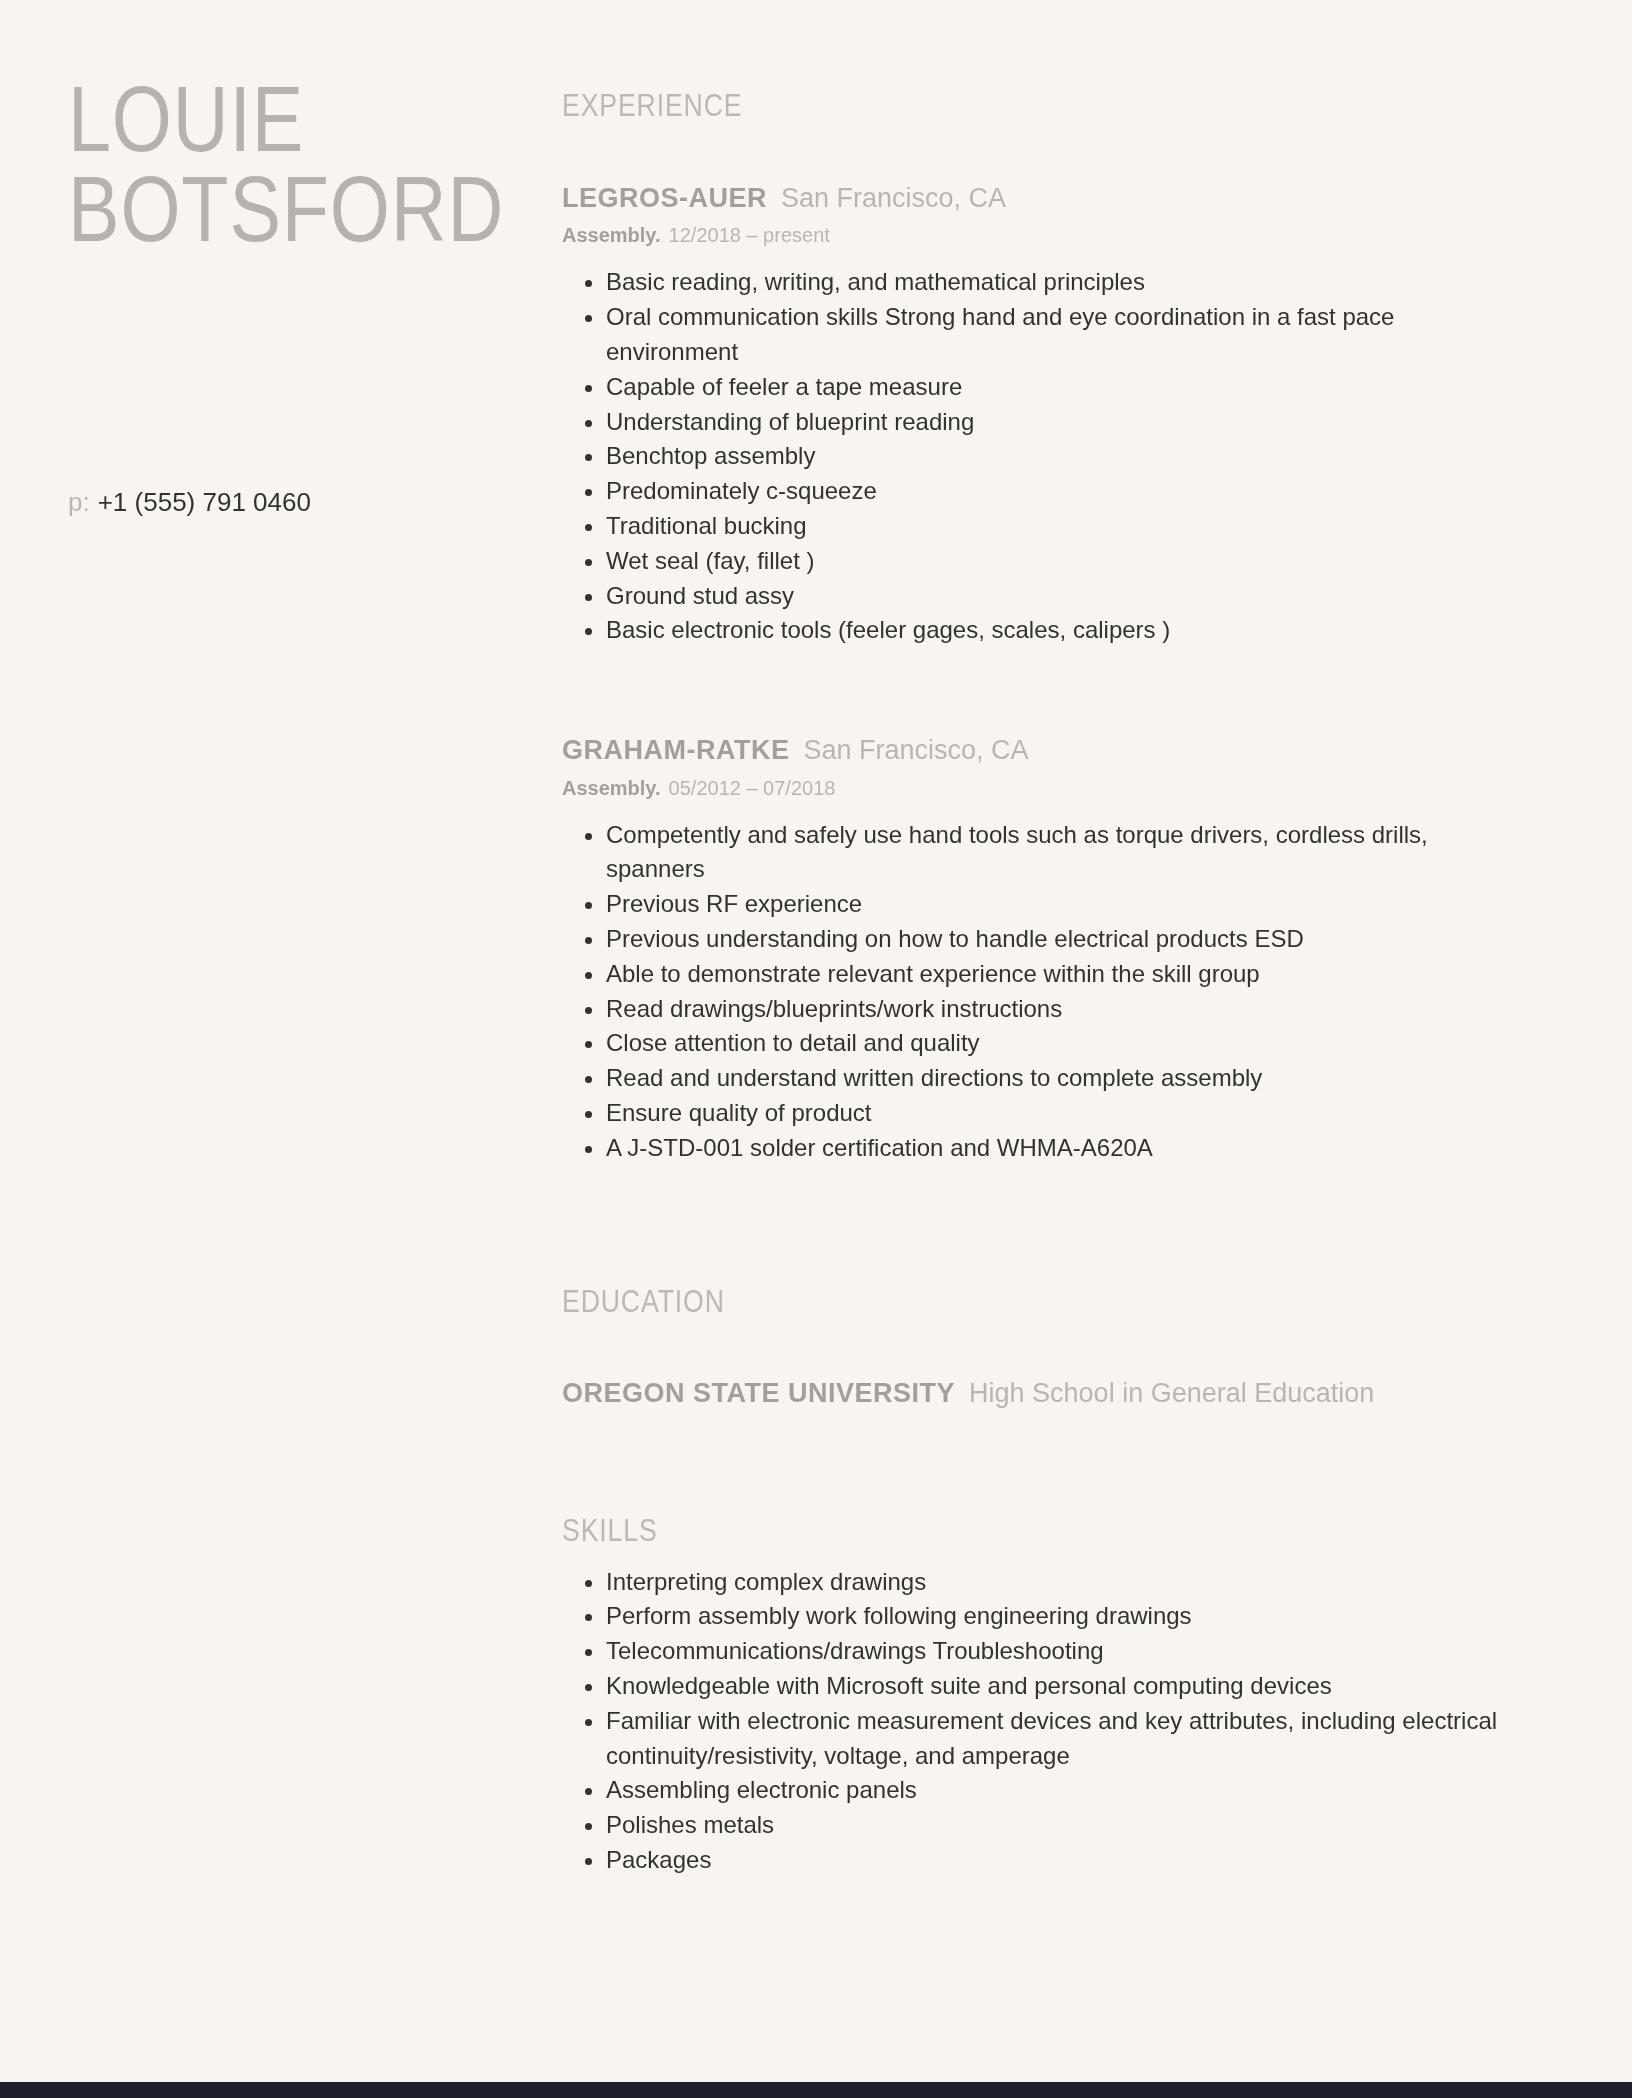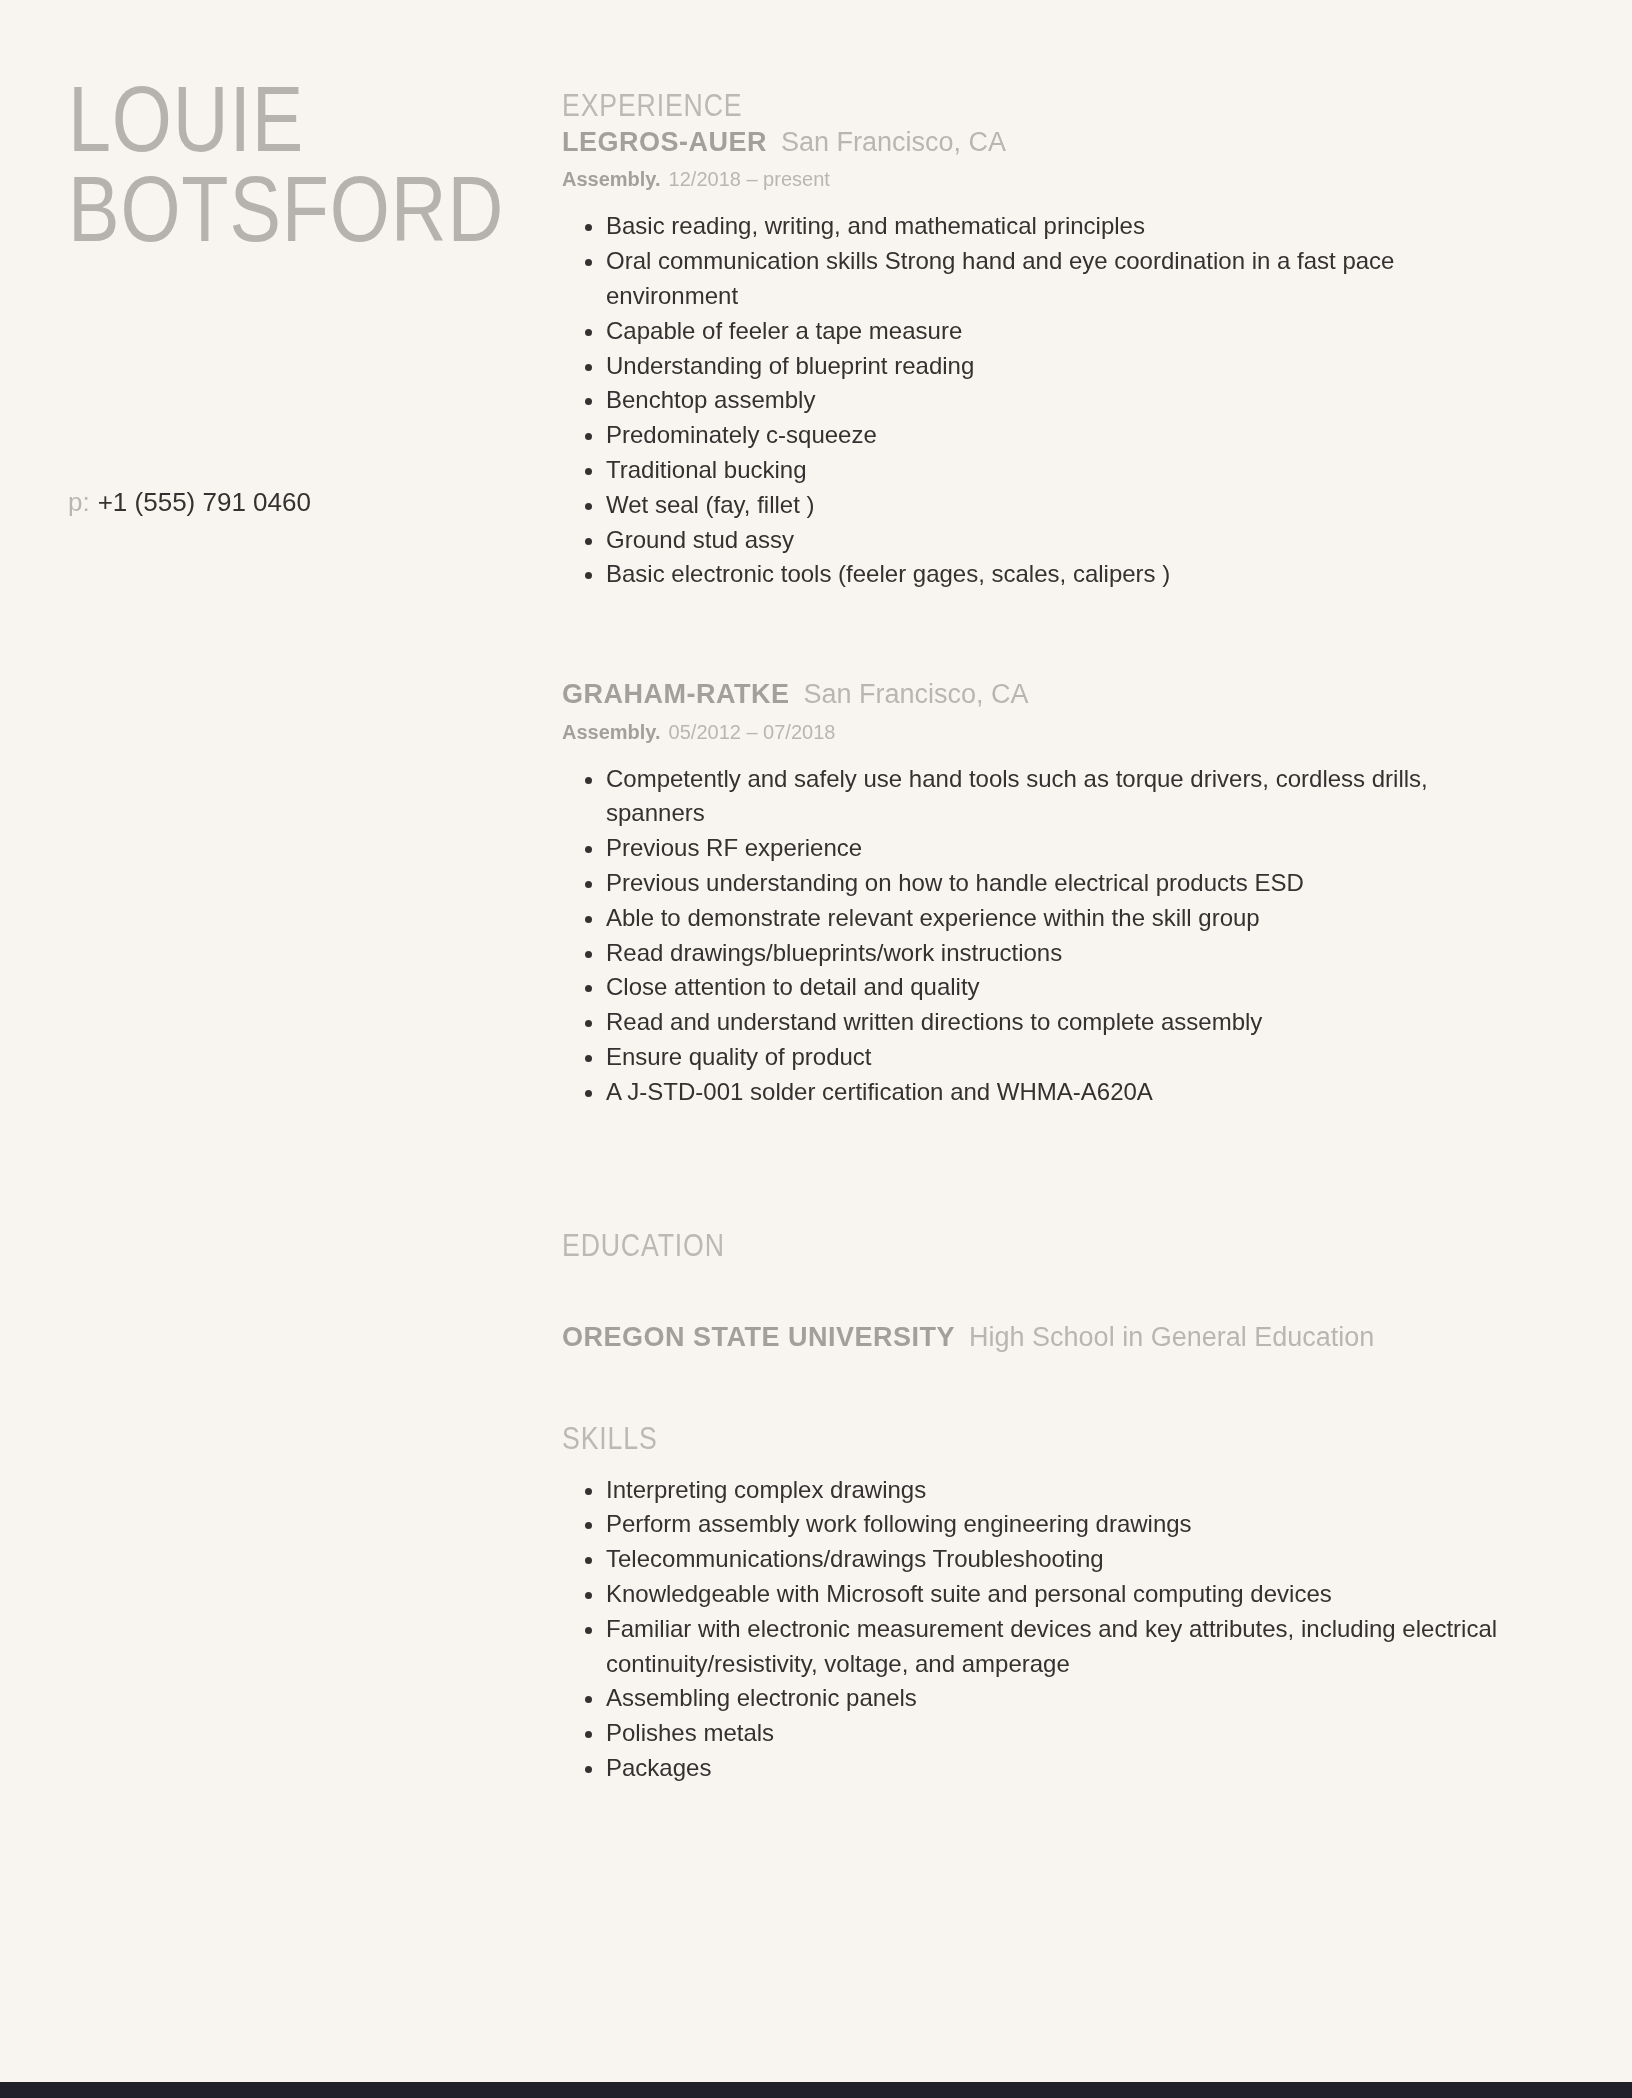--- a/index.html
+++ b/index.html
@@ -53,21 +53,21 @@
   }
   .section-title {
     color:#bcb8b3;
     font-size:31px;
     font-weight:400;
     letter-spacing:1px;
     transform:scaleX(0.86);
     transform-origin:left center;
     white-space:nowrap;
   }
-  .job { }
+  .job { margin-top:56px; }
   .job + .job { margin-top:84px; }
   .job-head { font-size:27px; line-height:1.35; }
   .company { font-weight:bold; color:#a3a09c; letter-spacing:0.5px; }
   .location { color:#b9b6b2; margin-left:14px; }
   .role-row { font-size:20px; line-height:1.35; margin-top:6px; }
   .role { font-weight:bold; color:#a3a09c; }
   .dates { color:#b9b6b2; margin-left:8px; }
   ul.bullets {
     margin-top:16px;
     padding-left:44px;
@@ -154,21 +154,21 @@
       </ul>
     </div>
 
     <div class="section">
       <h2 class="section-title">EDUCATION</h2>
       <div class="edu-row">
         <span class="school">OREGON STATE UNIVERSITY</span><span class="degree">High School in General Education</span>
       </div>
     </div>
 
-    <div class="section" style="margin-top:68px;">
+    <div class="section" style="margin-top:104px;">
       <h2 class="section-title">SKILLS</h2>
       <ul class="bullets skills-list">
         <li>Interpreting complex drawings</li>
         <li>Perform assembly work following engineering drawings</li>
         <li>Telecommunications/drawings Troubleshooting</li>
         <li>Knowledgeable with Microsoft suite and personal computing devices</li>
         <li>Familiar with electronic measurement devices and key attributes, including electrical continuity/resistivity, voltage, and amperage</li>
         <li>Assembling electronic panels</li>
         <li>Polishes metals</li>
         <li>Packages</li>

